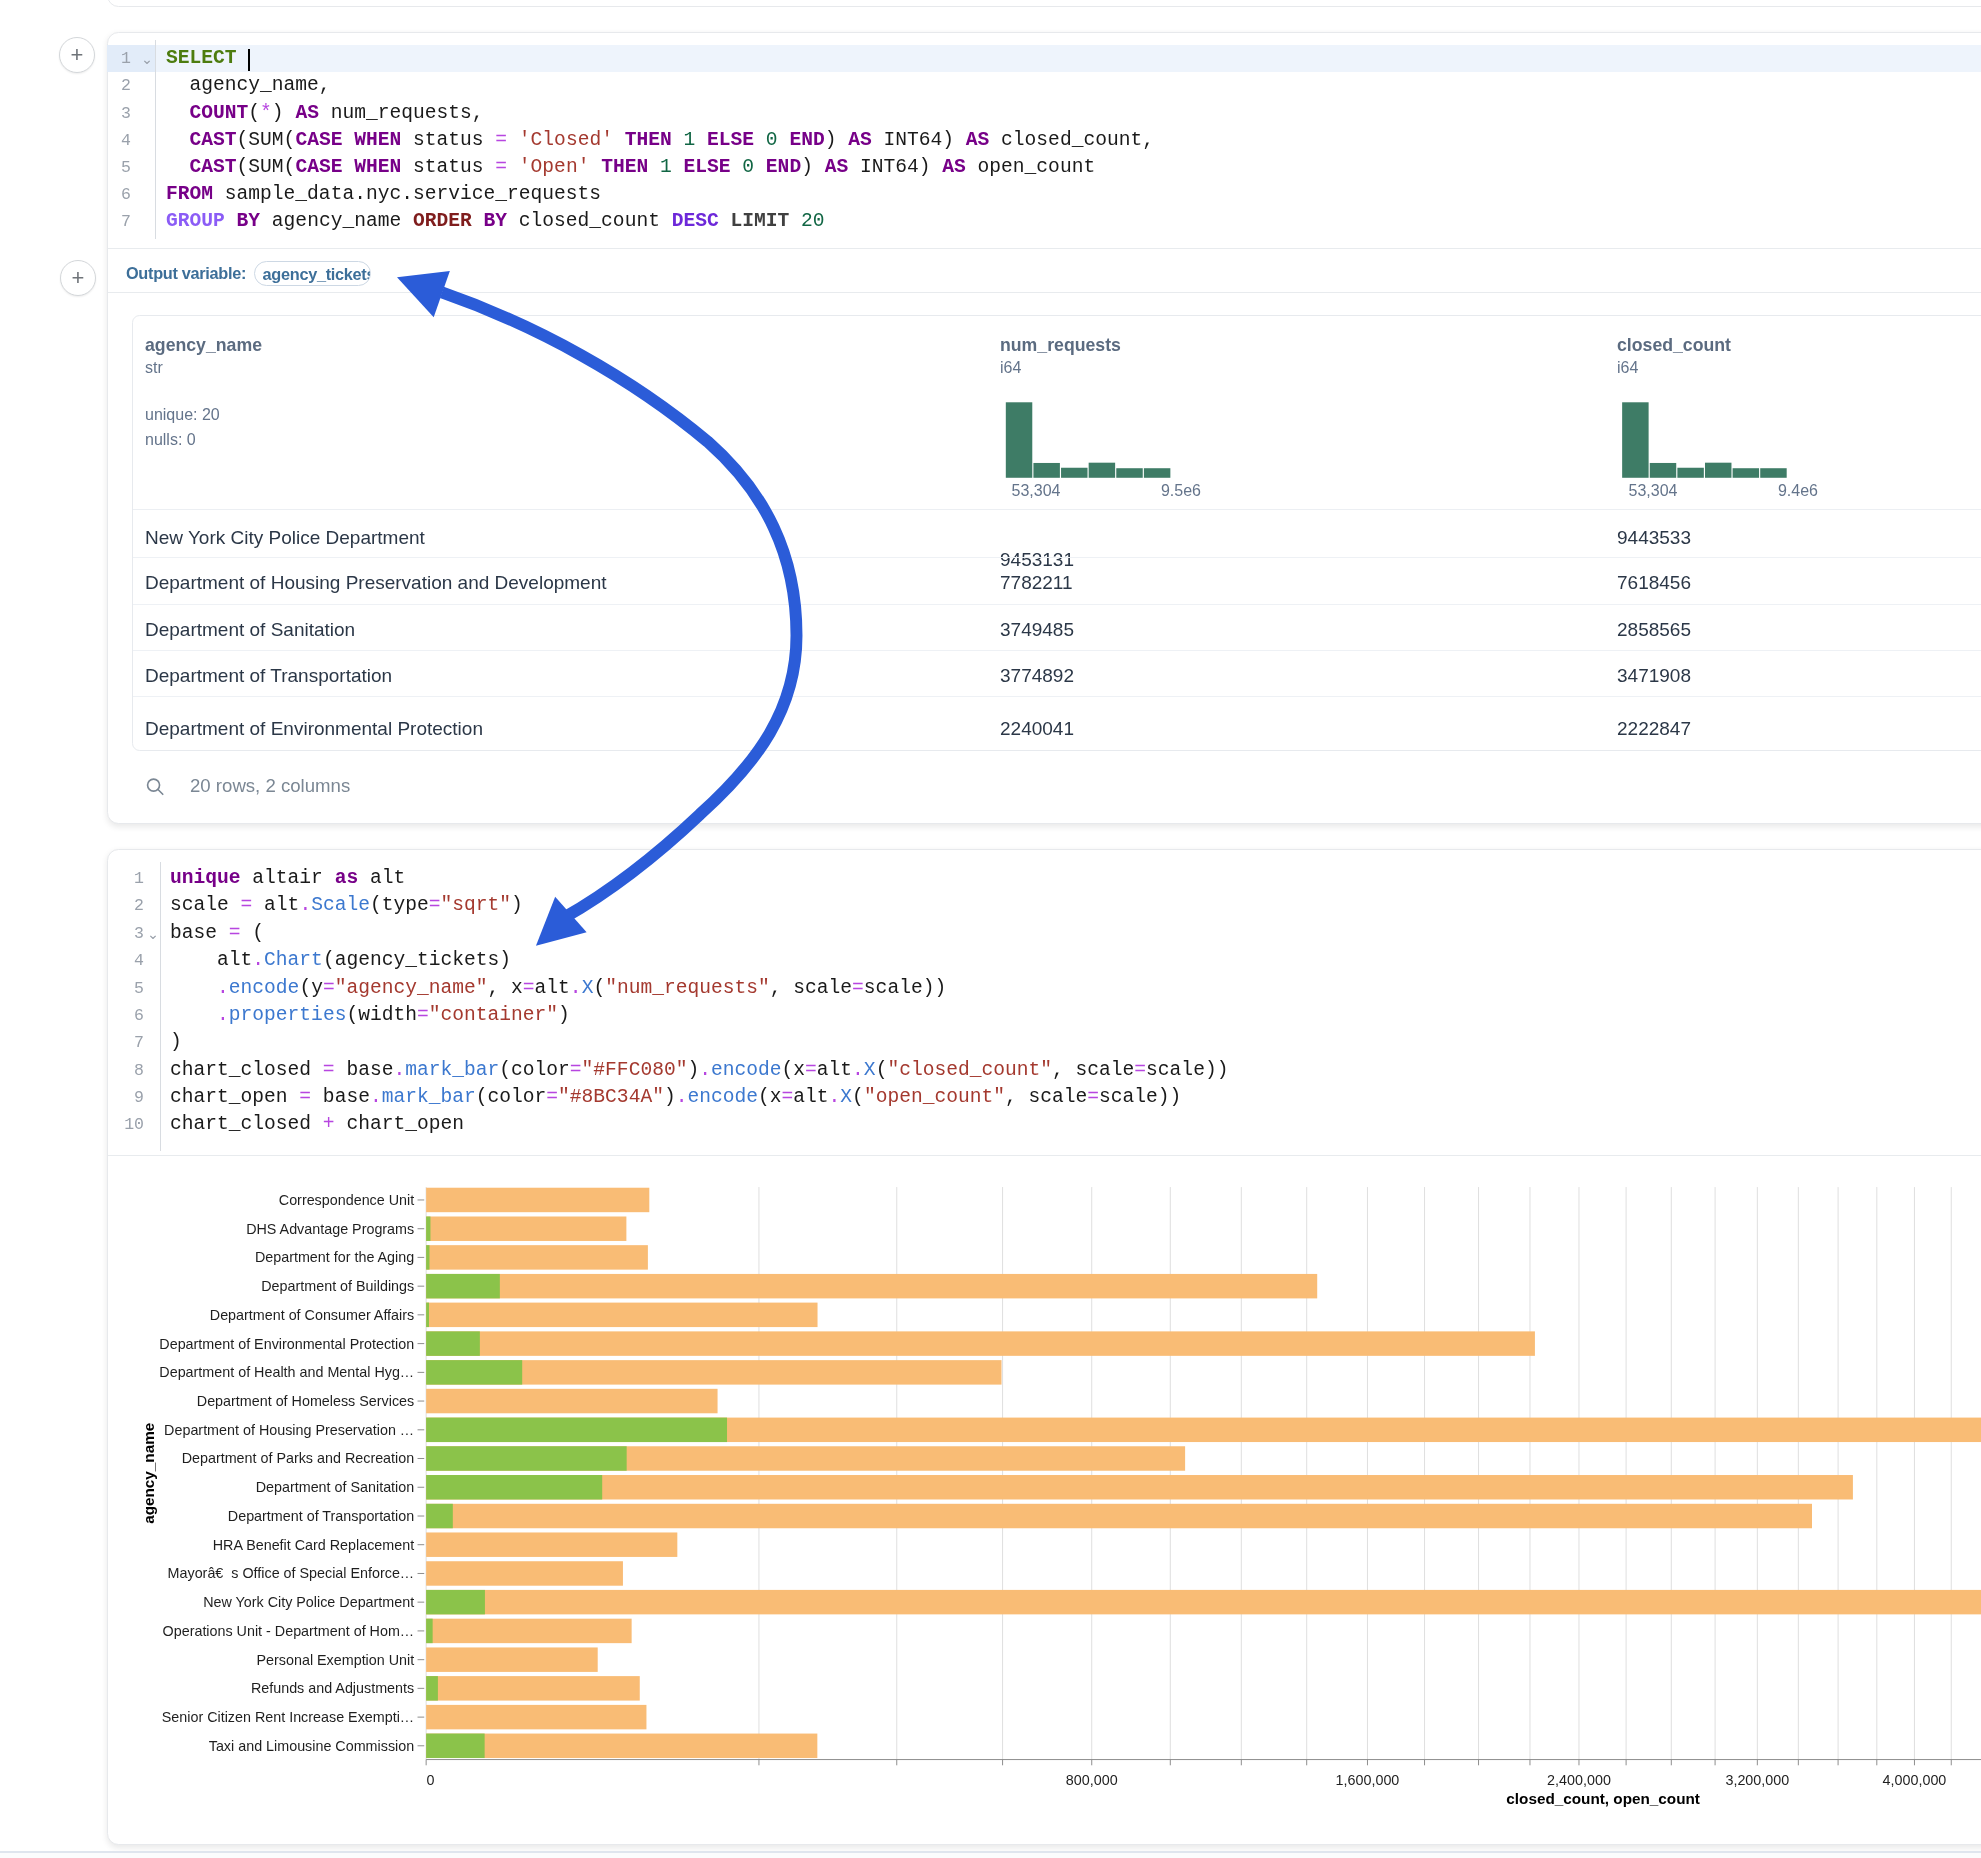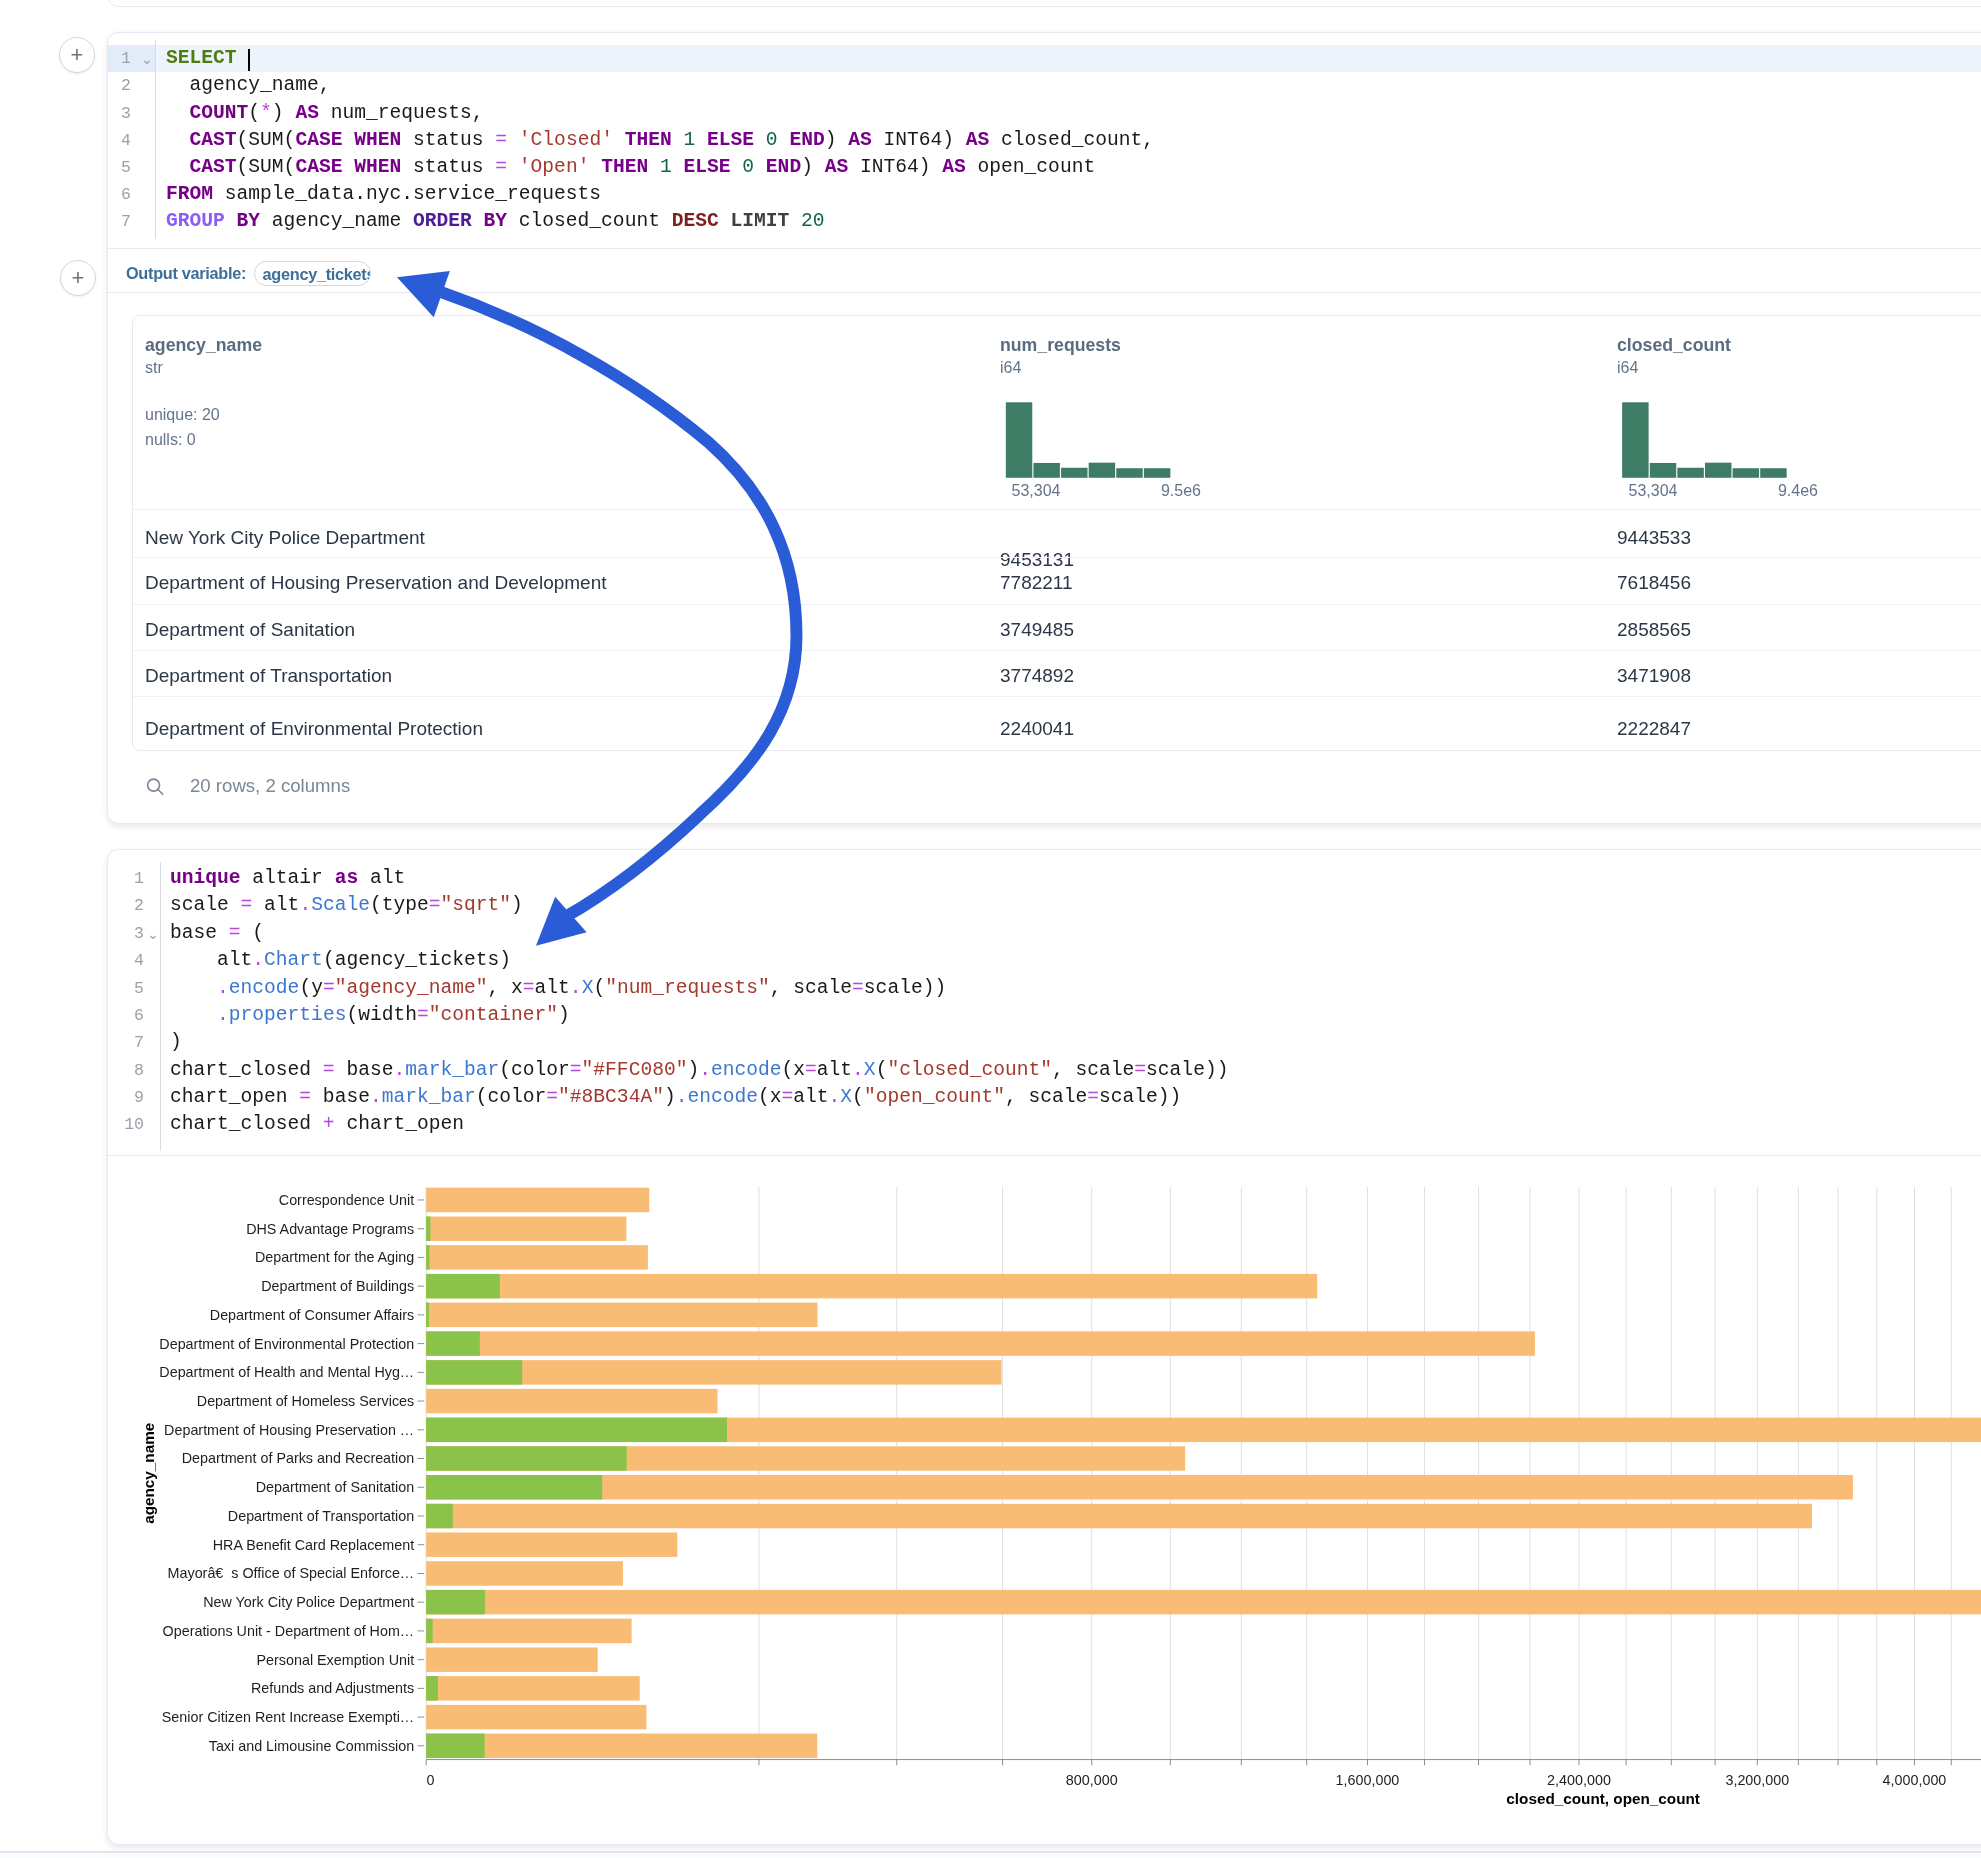--- a/index.html
+++ b/index.html
@@ -29,21 +29,21 @@
 <div class="cl" style="left:166px;top:72px">  agency_name,</div>
 <div class="gn" style="left:74px;top:72px">2</div>
 <div class="cl" style="left:166px;top:100px">  <b style="color:#770088">COUNT</b>(<span style="color:#b746e0">*</span>) <b style="color:#770088">AS</b> num_requests,</div>
 <div class="gn" style="left:74px;top:100px">3</div>
 <div class="cl" style="left:166px;top:127px">  <b style="color:#770088">CAST</b>(SUM(<b style="color:#770088">CASE</b> <b style="color:#770088">WHEN</b> status <span style="color:#b746e0">=</span> <span style="color:#a4392f">'Closed'</span> <b style="color:#770088">THEN</b> <span style="color:#116644">1</span> <b style="color:#770088">ELSE</b> <span style="color:#116644">0</span> <b style="color:#770088">END</b>) <b style="color:#770088">AS</b> INT64) <b style="color:#770088">AS</b> closed_count,</div>
 <div class="gn" style="left:74px;top:127px">4</div>
 <div class="cl" style="left:166px;top:154px">  <b style="color:#770088">CAST</b>(SUM(<b style="color:#770088">CASE</b> <b style="color:#770088">WHEN</b> status <span style="color:#b746e0">=</span> <span style="color:#a4392f">'Open'</span> <b style="color:#770088">THEN</b> <span style="color:#116644">1</span> <b style="color:#770088">ELSE</b> <span style="color:#116644">0</span> <b style="color:#770088">END</b>) <b style="color:#770088">AS</b> INT64) <b style="color:#770088">AS</b> open_count</div>
 <div class="gn" style="left:74px;top:154px">5</div>
 <div class="cl" style="left:166px;top:181px"><b style="color:#770088">FROM</b> sample_data.nyc.service_requests</div>
 <div class="gn" style="left:74px;top:181px">6</div>
-<div class="cl" style="left:166px;top:208px"><b style="color:#8b5cf6">GROUP</b> <b style="color:#770088">BY</b> agency_name <b style="color:#4c1d95">ORDER</b> <b style="color:#770088">BY</b> closed_count <b style="color:#7f1d1d">DESC</b> <b style="color:#404040">LIMIT</b> <span style="color:#116644">20</span></div>
+<div class="cl" style="left:166px;top:208px"><b style="color:#8b5cf6">GROUP</b> <b style="color:#770088">BY</b> agency_name <b style="color:#7f1d1d">ORDER</b> <b style="color:#770088">BY</b> closed_count <b style="color:#6d28d9">DESC</b> <b style="color:#404040">LIMIT</b> <span style="color:#116644">20</span></div>
 <div class="gn" style="left:74px;top:208px">7</div>
 <div class="gn" style="left:141px;top:46px;width:19px;text-align:left;font-family:'Liberation Sans',sans-serif;font-size:14.3px;color:#9aa1ab">⌄</div>
 <div style="position:absolute;left:248px;top:49px;width:1.6px;height:22px;background:#000"></div>
 
 <div style="position:absolute;left:108px;top:248px;width:2103px;height:1px;background:#e8ebee"></div>
 <div style="position:absolute;left:108px;top:292px;width:2103px;height:1px;background:#e8ebee"></div>
 <div style="position:absolute;left:126px;top:265px;font-size:16.3px;font-weight:bold;color:#3d6f99;line-height:16.3px;letter-spacing:-0.3px">Output variable:</div>
 <div style="position:absolute;left:254px;top:261px;width:117px;height:25px;border:1.4px solid #cdd8e4;border-radius:13px;overflow:hidden;white-space:nowrap;font-size:16.3px;font-weight:bold;color:#3d6f99;line-height:24px;padding-left:7.6px;letter-spacing:-0.3px">agency_tickets</div>
 
 <div style="position:absolute;left:132px;top:315px;width:2041px;height:436px;border:1px solid #e7eaee;border-radius:7.6px"></div>

